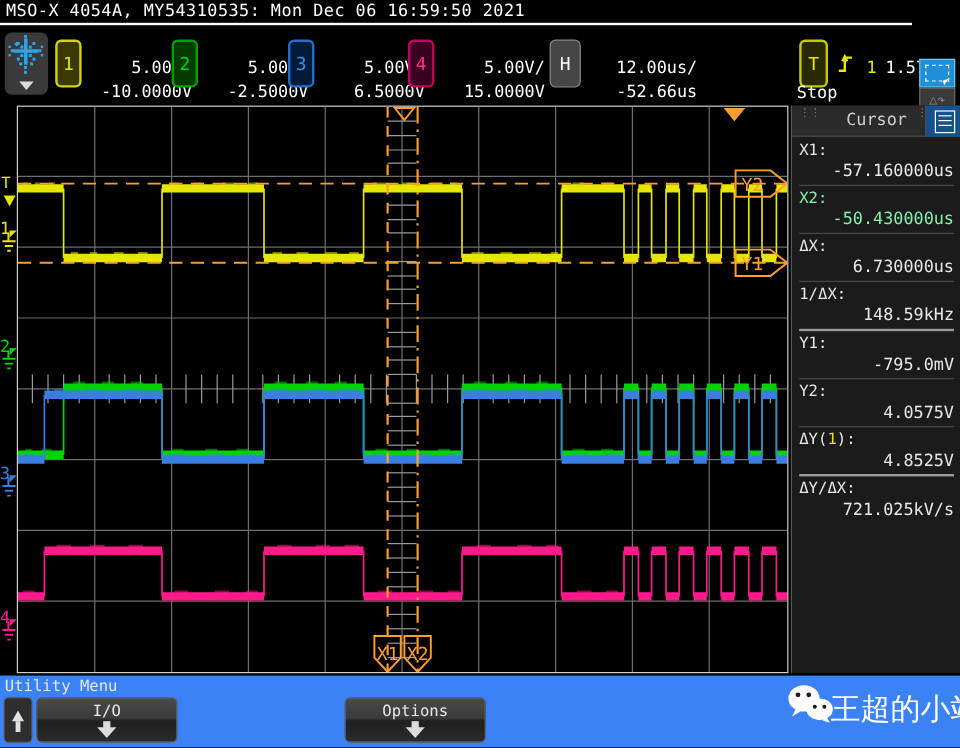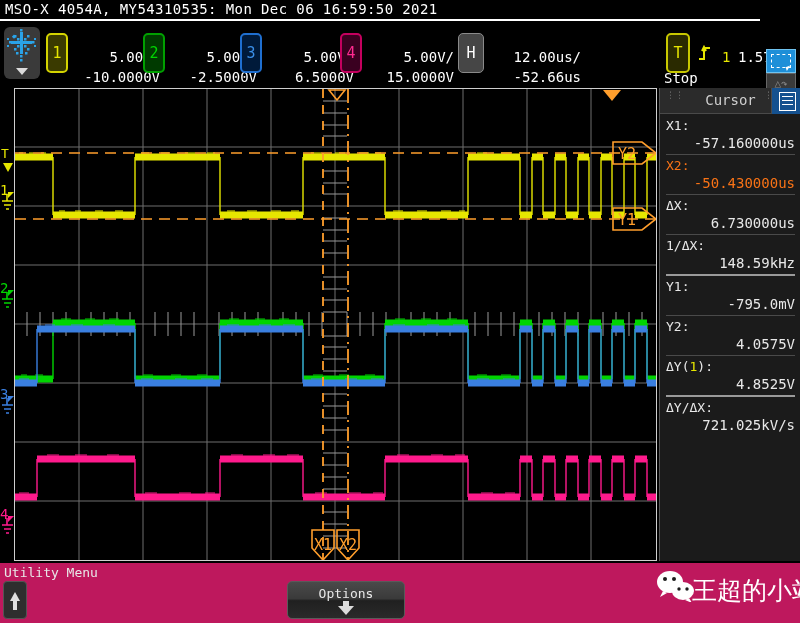--- a/index.html
+++ b/index.html
@@ -62,25 +62,25 @@
   .cp-head .ttl{position:absolute;left:0;right:0;top:4px;text-align:center;color:#cfcfcf;font-size:14px;}
   .dots{position:absolute;top:5px;width:6px;height:14px;color:#777;font-size:9px;line-height:5px;}
   .cp-menu{position:absolute;right:0;top:0;width:30px;height:26px;background:#15518f;
            border-left:1px solid #4a4a4a;box-sizing:border-box;}
   .cp-menu i{position:absolute;left:7px;top:4px;width:15px;height:17px;border:1px solid #fff;}
   .cp-menu i b{position:absolute;left:2px;right:2px;height:1px;background:#fff;}
   .row{position:absolute;left:0;width:141px;}
   .row .k{position:absolute;left:6px;top:0;font-size:13px;color:#e8e8e8;}
   .row .v{position:absolute;right:6px;top:17px;font-size:14px;color:#e8e8e8;}
   .row .sep{position:absolute;left:6px;right:6px;top:36px;height:1px;background:#4a4a4a;}
-  .row.orange .k,.row.orange .v{color:#f97316;}
+  .row.orange .k,.row.orange .v{color:#86efac;}
   .sep-bold{background:#9a9a9a !important;height:2px !important;}
 
   
-  #botbar{position:absolute;left:0;top:563px;width:800px;height:60px;background:#be185d;}
+  #botbar{position:absolute;left:0;top:563px;width:800px;height:60px;background:#3b82f6;}
   .utxt{position:absolute;left:4px;top:2px;color:#e8e8e8;font-size:13px;}
   .upbtn{position:absolute;left:3px;top:18px;width:24px;height:38px;background:#2e2e2e;
          border:1px solid #555;border-radius:4px;box-sizing:border-box;}
   .upbtn .ar{position:absolute;left:6px;top:10px;width:0;height:0;
              border-left:5px solid transparent;border-right:5px solid transparent;
              border-bottom:9px solid #e0e0e0;}
   .upbtn .st{position:absolute;left:9px;top:19px;width:4px;height:9px;background:#e0e0e0;}
   .sk{position:absolute;top:18px;height:38px;border-radius:5px;box-sizing:border-box;
       background:linear-gradient(#4a4a4a 0%,#3a3a3a 46%,#202020 52%,#2a2a2a 100%);
       border:1px solid #5a5a5a;}
@@ -495,20 +495,25 @@
       <div class="v">721.025kV/s</div>
     </div>
   </div>
 
   <div id="botbar">
     <div class="utxt">Utility Menu</div>
     <div class="upbtn">
       <div class="ar"></div>
       <div class="st"></div>
     </div>
+    <div class="sk" style="left:30px;width:118px;">
+      <div class="lb">I/O</div>
+      <div class="dst"></div>
+      <div class="dar"></div>
+    </div>
     <div class="sk" style="left:287px;width:118px;">
       <div class="lb">Options</div>
       <div class="dst"></div>
       <div class="dar"></div>
     </div>
   </div>
 
   <div id="wm">
     <svg style="position:absolute;left:48px;top:2px;" width="42" height="32">
       <ellipse cx="16" cy="12" rx="13" ry="11" fill="#fff"></ellipse>

